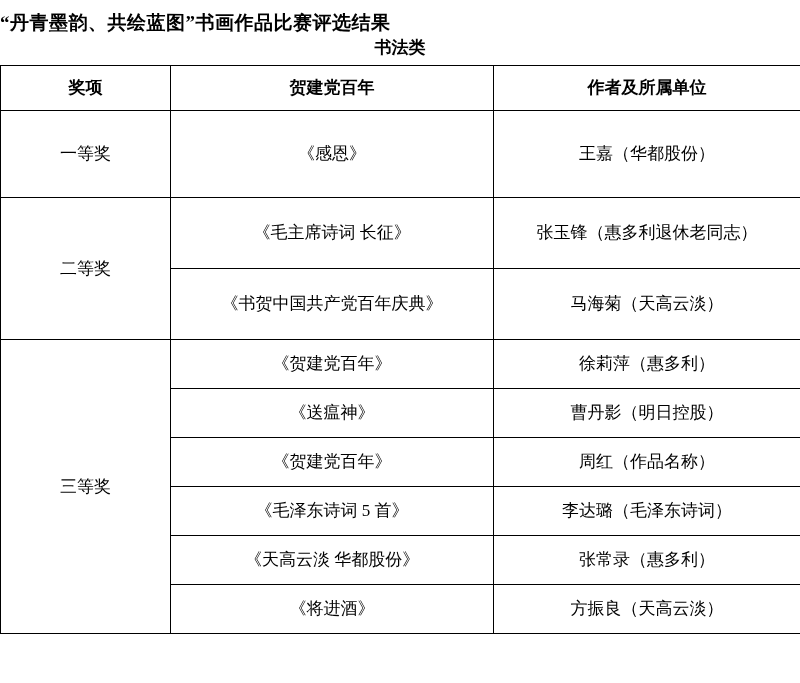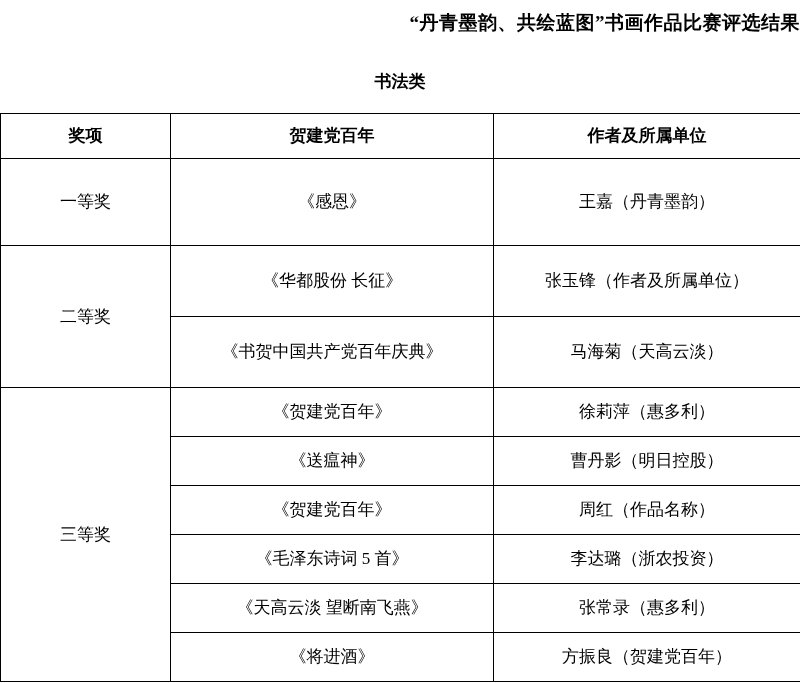--- a/index.html
+++ b/index.html
@@ -15,38 +15,38 @@
     overflow: hidden;
   }
   .page {
     width: 800px;
     height: 683px;
     position: relative;
     box-sizing: border-box;
     padding: 0;
   }
   .doc-title {
-    text-align: right;
+    text-align: left;
     font-size: 19px;
     font-weight: bold;
     letter-spacing: 0.5px;
     margin-top: 10px;
     line-height: 26px;
   }
   .doc-subtitle {
     text-align: center;
     font-size: 17px;
     font-weight: bold;
-    margin-top: 34px;
+    margin-top: 0;
     line-height: 24px;
   }
   table.results {
     border-collapse: collapse;
     width: 800px;
-    margin-top: 19px;
+    margin-top: 5px;
     table-layout: fixed;
   }
   table.results td, table.results th {
     border: 1.5px solid #000000;
     text-align: center;
     vertical-align: middle;
     font-size: 17px;
     font-weight: normal;
     padding: 0 4px;
     line-height: 22px;
@@ -83,27 +83,27 @@
     <tbody>
       <tr class="h1">
         <th>奖项</th>
         <th>贺建党百年</th>
         <th>作者及所属单位</th>
       </tr>
 
       <tr class="r-first">
         <td class="award-cell" rowspan="1">一等奖</td>
         <td>《感恩》</td>
-        <td>王嘉（丹青墨韵）</td>
+        <td>王嘉（华都股份）</td>
       </tr>
 
       <tr class="r-second">
         <td class="award-cell" rowspan="2">二等奖</td>
-        <td>《华都股份 长征》</td>
-        <td>张玉锋（作者及所属单位）</td>
+        <td>《毛主席诗词 长征》</td>
+        <td>张玉锋（惠多利退休老同志）</td>
       </tr>
       <tr class="r-second">
         <td>《书贺中国共产党百年庆典》</td>
         <td>马海菊（天高云淡）</td>
       </tr>
 
       <tr class="r-third">
         <td class="award-cell" rowspan="6">三等奖</td>
         <td>《贺建党百年》</td>
         <td>徐莉萍（惠多利）</td>
@@ -111,26 +111,26 @@
       <tr class="r-third">
         <td>《送瘟神》</td>
         <td>曹丹影（明日控股）</td>
       </tr>
       <tr class="r-third">
         <td>《贺建党百年》</td>
         <td>周红（作品名称）</td>
       </tr>
       <tr class="r-third">
         <td>《毛泽东诗词 5 首》</td>
-        <td>李达璐（浙农投资）</td>
+        <td>李达璐（毛泽东诗词）</td>
       </tr>
       <tr class="r-third">
-        <td>《天高云淡 望断南飞燕》</td>
+        <td>《天高云淡 华都股份》</td>
         <td>张常录（惠多利）</td>
       </tr>
       <tr class="r-third">
         <td>《将进酒》</td>
-        <td>方振良（贺建党百年）</td>
+        <td>方振良（天高云淡）</td>
       </tr>
     </tbody>
   </table>
 
 </div>
 
 </body></html>

